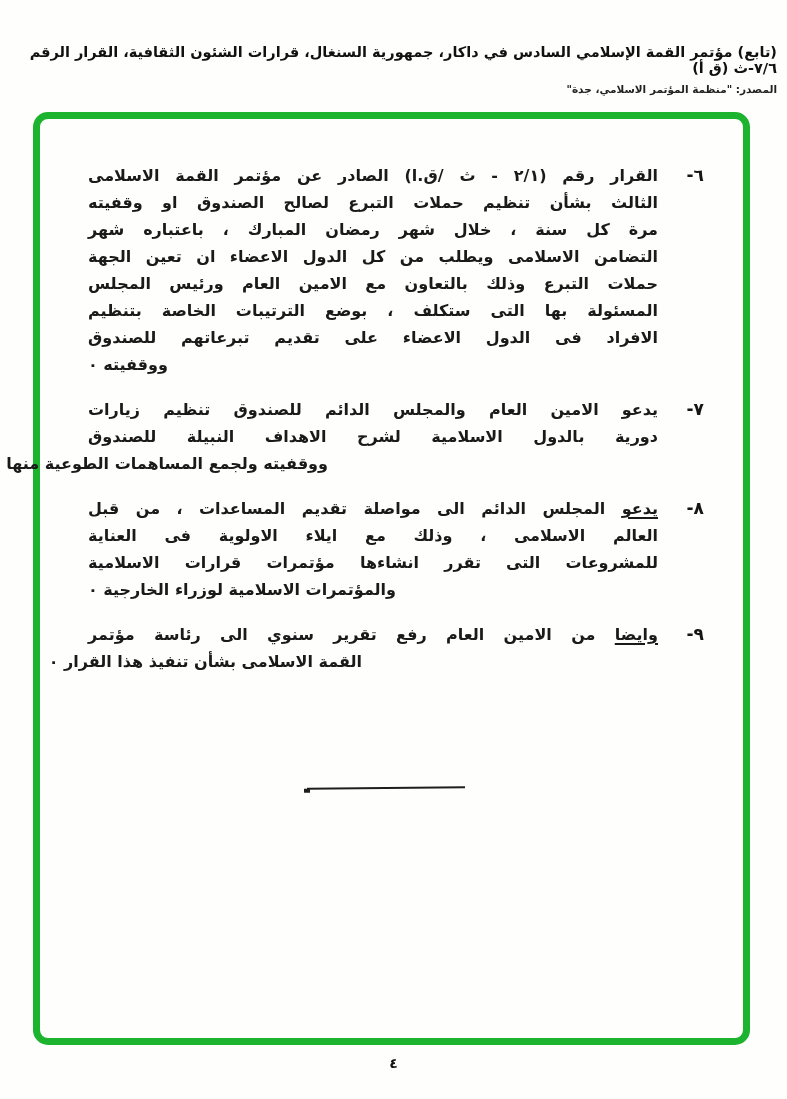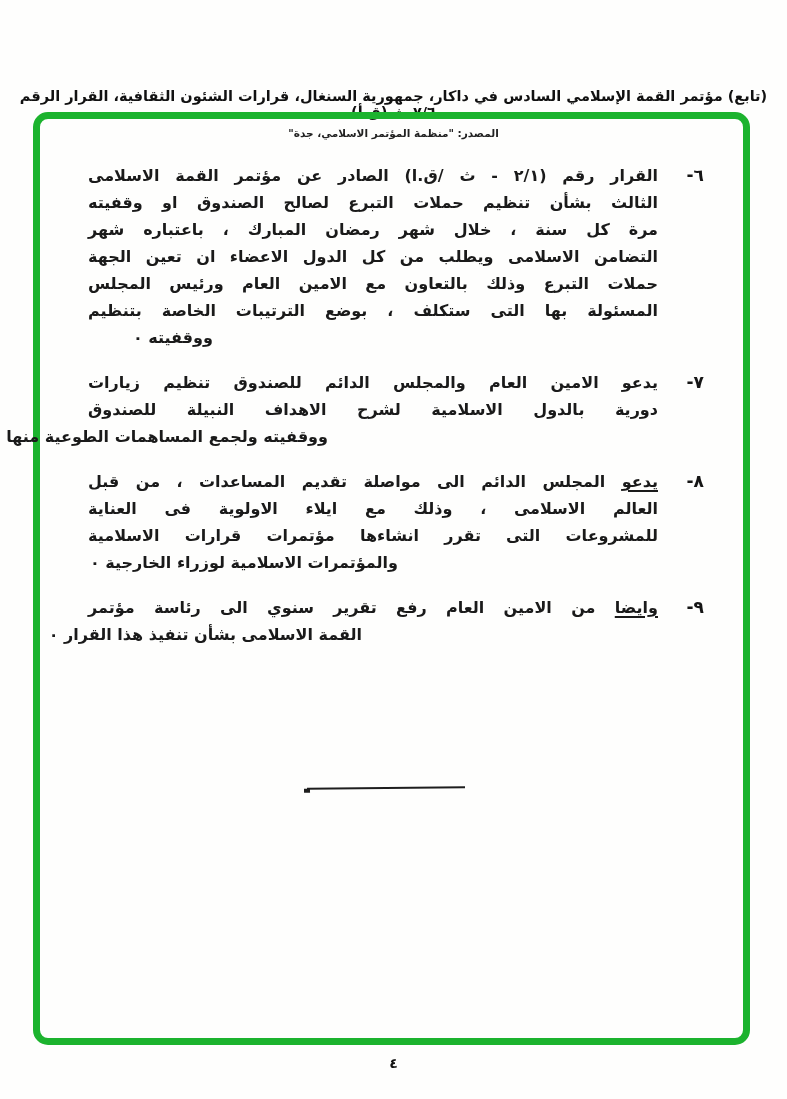--- a/index.html
+++ b/index.html
@@ -2,21 +2,21 @@
 <html lang="ar" dir="rtl"><head>
 <meta charset="utf-8">
 <style>
   html,body{margin:0;padding:0;}
   body{
     width:787px;height:1099px;position:relative;background:#ffffff;
     font-family:"DejaVu Sans", sans-serif;color:#1b1b1b;overflow:hidden;
   }
   .page{position:absolute;inset:0;background:#fefefd;}
   
-  .header{position:absolute;top:44px;left:10px;right:10px;text-align:center;direction:rtl;margin-top:44px;}
+  .header{position:absolute;top:44px;left:10px;right:10px;text-align:right;direction:rtl;}
   .header .h1{font-size:14.5px;font-weight:bold;color:#111;letter-spacing:0;}
   .header .h2{font-size:10.5px;font-weight:bold;color:#222;margin-top:7px;}
   
   .frame{
     position:absolute;left:33px;top:112px;width:703px;height:919px;
     border:7px solid #1cb32e;border-radius:15px;background:transparent;
   }
   
   .content{position:absolute;top:43px;right:39px;left:48px;direction:rtl;}
   .para{display:flex;direction:rtl;margin-bottom:18px;}
@@ -24,21 +24,21 @@
     flex:none;width:34px;font-size:17px;font-weight:bold;text-align:right;
     line-height:27px;color:#151515;
   }
   .pbody{flex:1;margin-right:12px;min-width:0;}
   .line{
     font-size:16px;font-weight:bold;line-height:27px;color:#1a1a1a;
     text-align:justify;text-align-last:justify;word-spacing:1px;white-space:nowrap;
   }
   .line.just{white-space:normal;}
   .line.last{
-    text-align:center;text-align-last:auto;white-space:nowrap;word-spacing:normal;
+    text-align:left;text-align-last:auto;white-space:nowrap;word-spacing:normal;
   }
   .para-6 .line.last{margin-right:400px;}
   .para-7 .line.last{margin-right:330px;}
   .para-8 .line.last{margin-right:258px;}
   .para-9 .line.last{margin-right:296px;}
   .lead{font-weight:bold;}
   .lead.u{text-decoration:underline;text-underline-offset:3px;text-decoration-thickness:1.5px;}
   
   .divider{
     position:absolute;left:267px;top:668px;width:158px;height:2px;background:#1e1e1e;
@@ -67,20 +67,21 @@
     <div class="content" id="paras">
         <div class="para para-6">
           <div class="num">٦-</div>
           <div class="pbody">
             <div class="line just">القرار رقم (٢/١ - ث /ق.ا) الصادر عن مؤتمر القمة الاسلامى</div>
             <div class="line just">الثالث بشأن تنظيم حملات التبرع لصالح الصندوق او وقفيته</div>
             <div class="line just">مرة كل سنة ، خلال شهر رمضان المبارك ، باعتباره شهر</div>
             <div class="line just">التضامن الاسلامى ويطلب من كل الدول الاعضاء ان تعين الجهة</div>
             <div class="line just">حملات التبرع وذلك بالتعاون مع الامين العام ورئيس المجلس</div>
             <div class="line just">المسئولة بها التى ستكلف ، بوضع الترتيبات الخاصة بتنظيم</div>
+            <div class="line just">الافراد فى الدول الاعضاء على تقديم تبرعاتهم للصندوق</div>
             <div class="line last">ووقفيته ٠</div>
           </div>
         </div>
         <div class="para para-7">
           <div class="num">٧-</div>
           <div class="pbody">
             <div class="line just"><span class="lead">يدعو</span> الامين العام والمجلس الدائم للصندوق تنظيم زيارات</div>
             <div class="line just">دورية بالدول الاسلامية لشرح الاهداف النبيلة للصندوق</div>
             <div class="line last">ووقفيته ولجمع المساهمات الطوعية منها ٠</div>
           </div>

